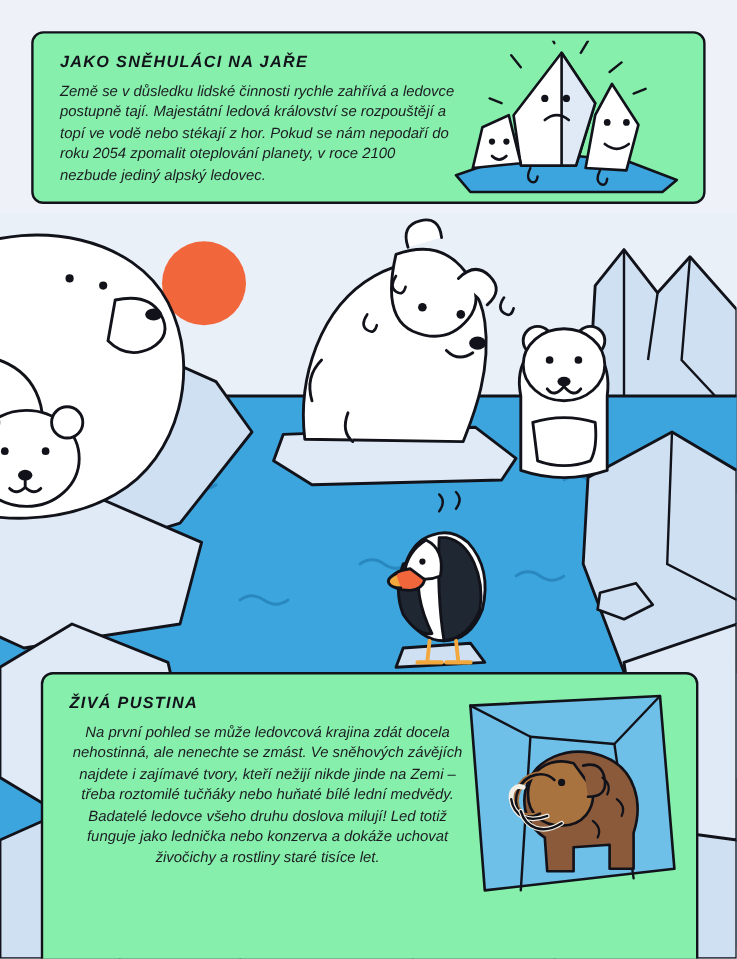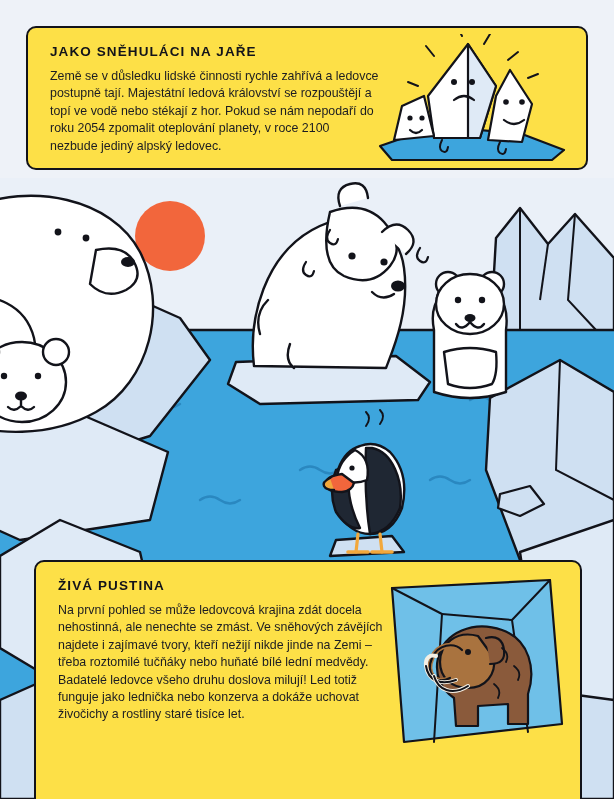--- a/index.html
+++ b/index.html
@@ -23,24 +23,25 @@
     position: absolute;
     inset: 0;
     width: 614px;
     height: 799px;
     display: block;
   }
 
   
   .card {
     position: absolute;
-    background: #fde047;
+    background: #86efac;
     border: 2.5px solid #12131a;
     border-radius: 10px;
     box-sizing: border-box;
+    font-style: italic;
   }
   .card-top {
     left: 26px;
     top: 26px;
     width: 562px;
     height: 144px;
     padding: 16px 18px 10px 22px;
   }
   .card-bottom {
     left: 34px;
@@ -58,20 +59,21 @@
     margin: 0 0 9px 0;
   }
   .card-body p {
     margin: 0;
     font-size: 12.4px;
     line-height: 17.4px;
     color: #1b1c22;
   }
   .card-bottom .card-body {
     width: 330px;
+    text-align: center;
   }
   .card-top .card-body {
     width: 330px;
   }
 
   
   .card-art {
     position: absolute;
     right: 12px;
     top: 12px;

